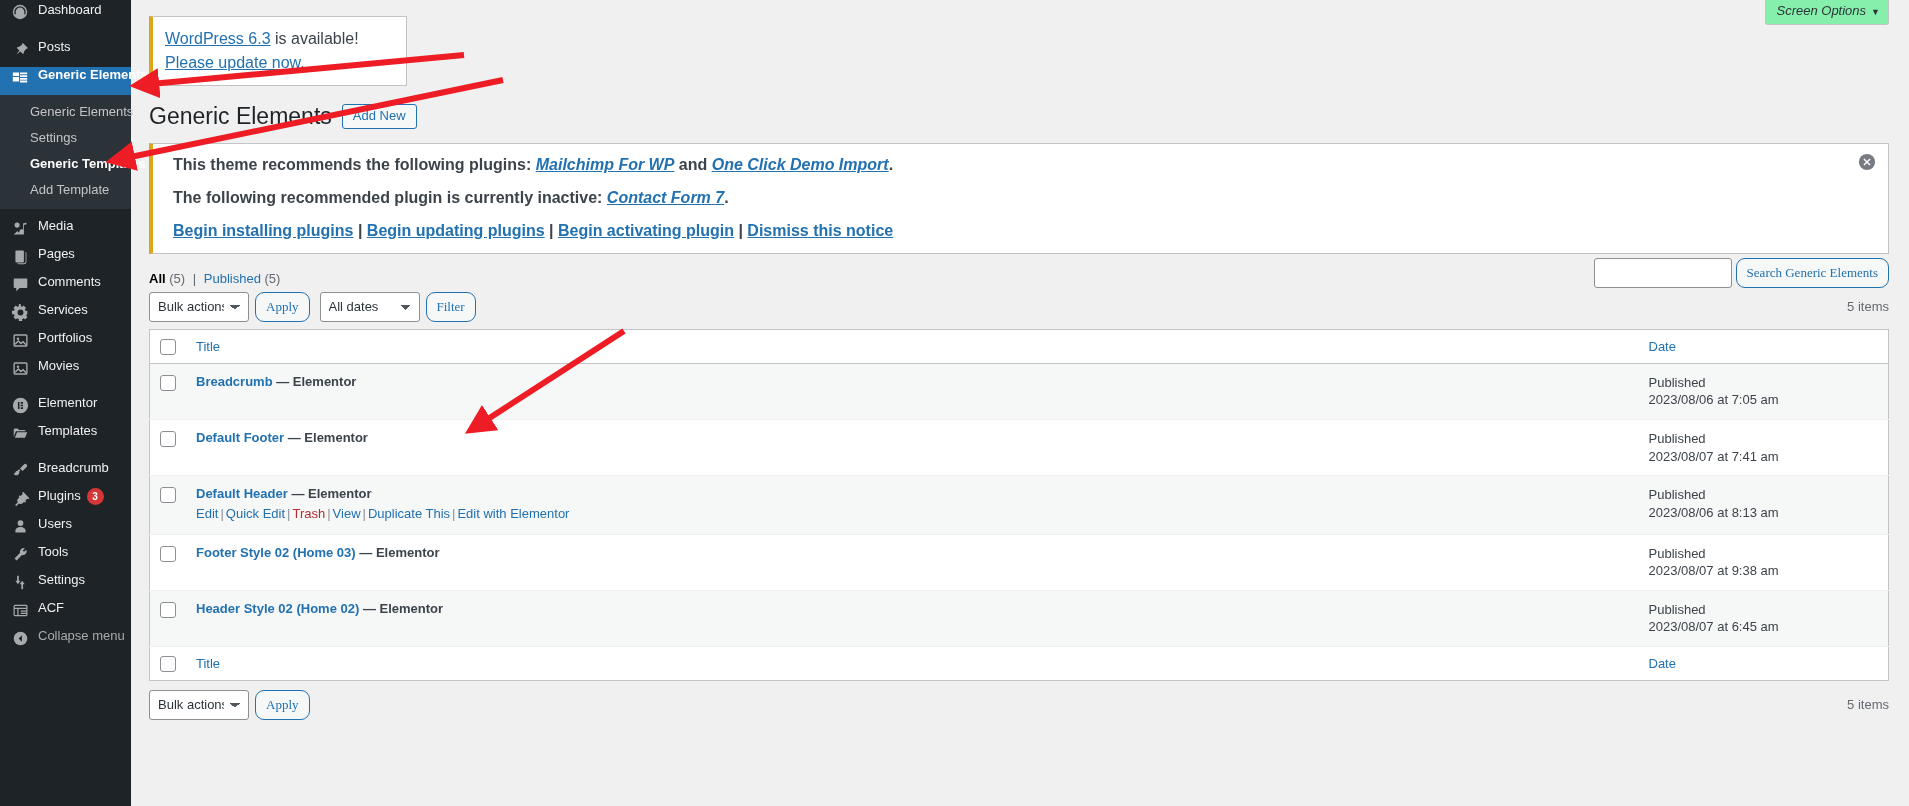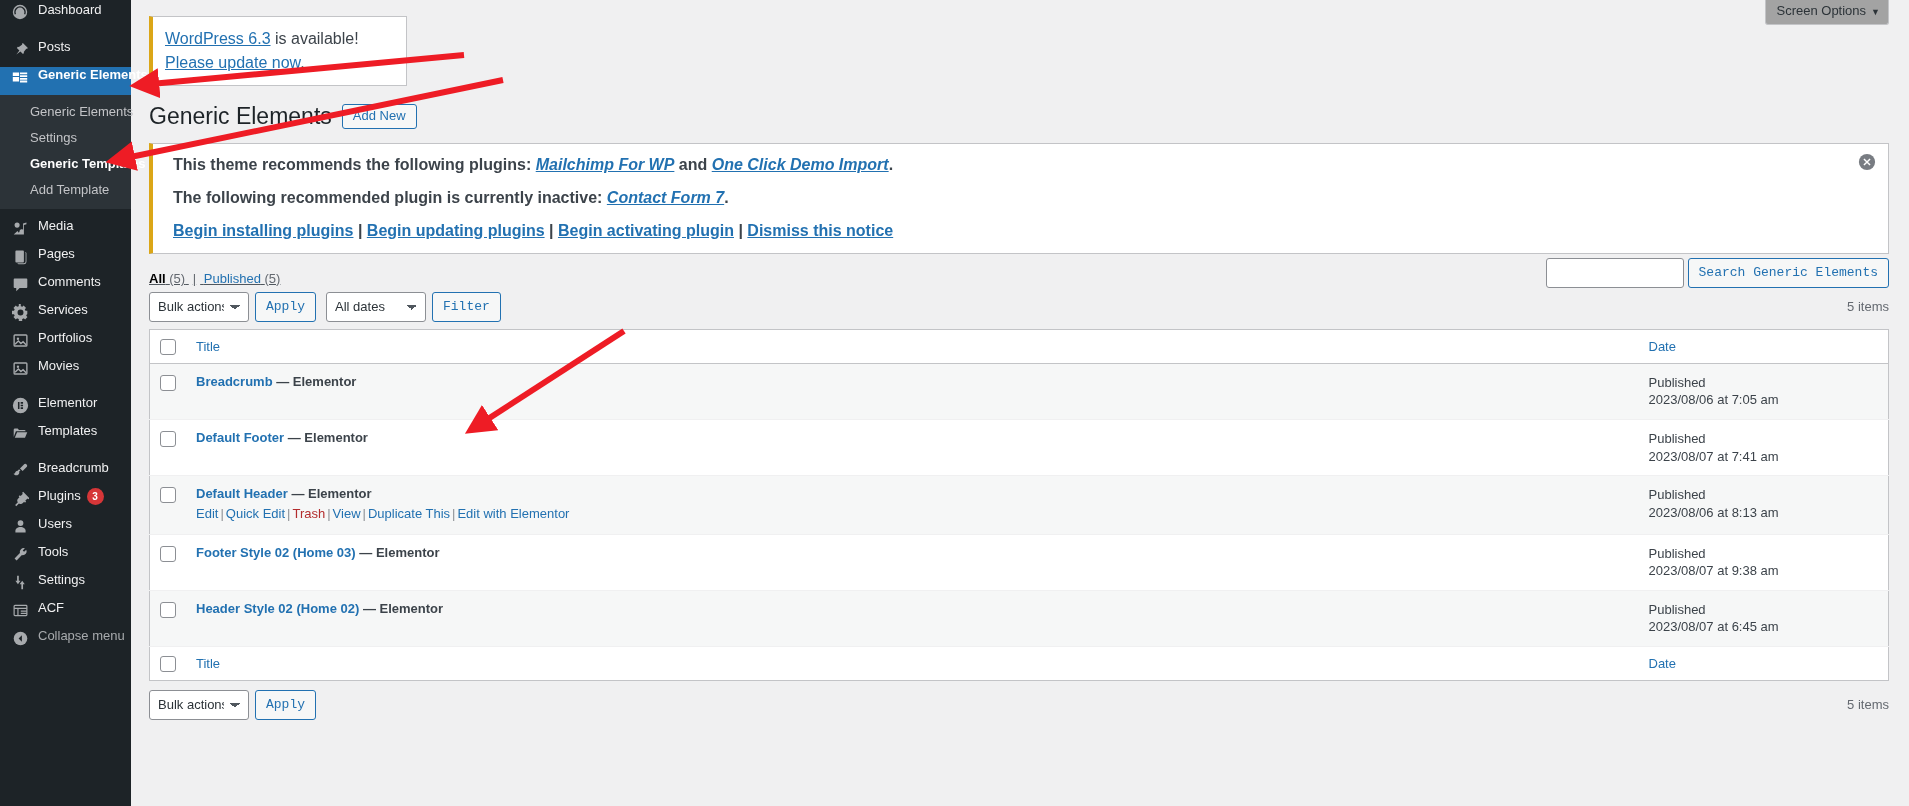--- a/index.html
+++ b/index.html
@@ -86,29 +86,30 @@
     padding: 0 20px 0 18px;
     overflow: hidden;
   }
 
   .screen-options-wrap {
     position: absolute;
     top: 0; right: 20px;
     z-index: 5;
   }
   .screen-options-btn {
-    background: #a3a3a3;
+    background: #86efac;
     border: 1px solid #c3c4c7;
     border-top: none;
     border-radius: 0 0 3px 3px;
     padding: 3px 8px 4px 10px;
     font-size: 13px;
     color: #2c3338;
     cursor: pointer;
     line-height: 16px;
+    font-style: italic;
   }
   .screen-options-btn .caret { margin-left: 5px; font-size: 9px; }
 
   .notice {
     background: #fff;
     border: 1px solid #c3c4c7;
     border-left: 4px solid #dba617;
     margin: 15px 0 0 0;
     padding: 10px 12px;
     font-size: 16px;
@@ -154,21 +155,20 @@
     cursor: pointer;
     line-height: 18px;
   }
 
   .subsubsub {
     margin: 17px 0 5px 0;
     font-size: 13px;
     color: #50575e;
     list-style: none;
     padding: 0;
-    text-decoration: underline;
   }
   .subsubsub a { color: #2271b1; text-decoration: none; }
   .subsubsub .current-view { color: #000; font-weight: 600; }
   .subsubsub .count { color: #646970; }
   .subsubsub .sep { color: #646970; margin: 0 4px; }
 
   .tablenav {
     display: flex;
     align-items: center;
     height: 32px;
@@ -195,28 +195,28 @@
       calc(100% - 8px) calc(50% + 1px);
     background-size: 5px 5px, 5px 5px;
     background-repeat: no-repeat;
     font-family: "Liberation Sans", sans-serif;
   }
   select.wp-select.bulk { width: 100px; }
   select.wp-select.dates { width: 100px; }
   .btn-secondary {
     height: 30px;
     border: 1px solid #2271b1;
-    border-radius: 3px;
+    border-radius: 9px;
     background: #f6f7f7;
     color: #2271b1;
     font-size: 13px;
     padding: 0 10px;
     cursor: pointer;
     margin-right: 10px;
-    font-family: Liberation Mono, monospace;
+    font-family: Liberation Serif, serif;
     line-height: 28px;
   }
   .search-box {
     position: absolute;
     right: 0;
     top: -33px;
     display: flex;
     align-items: center;
   }
   .search-input {

